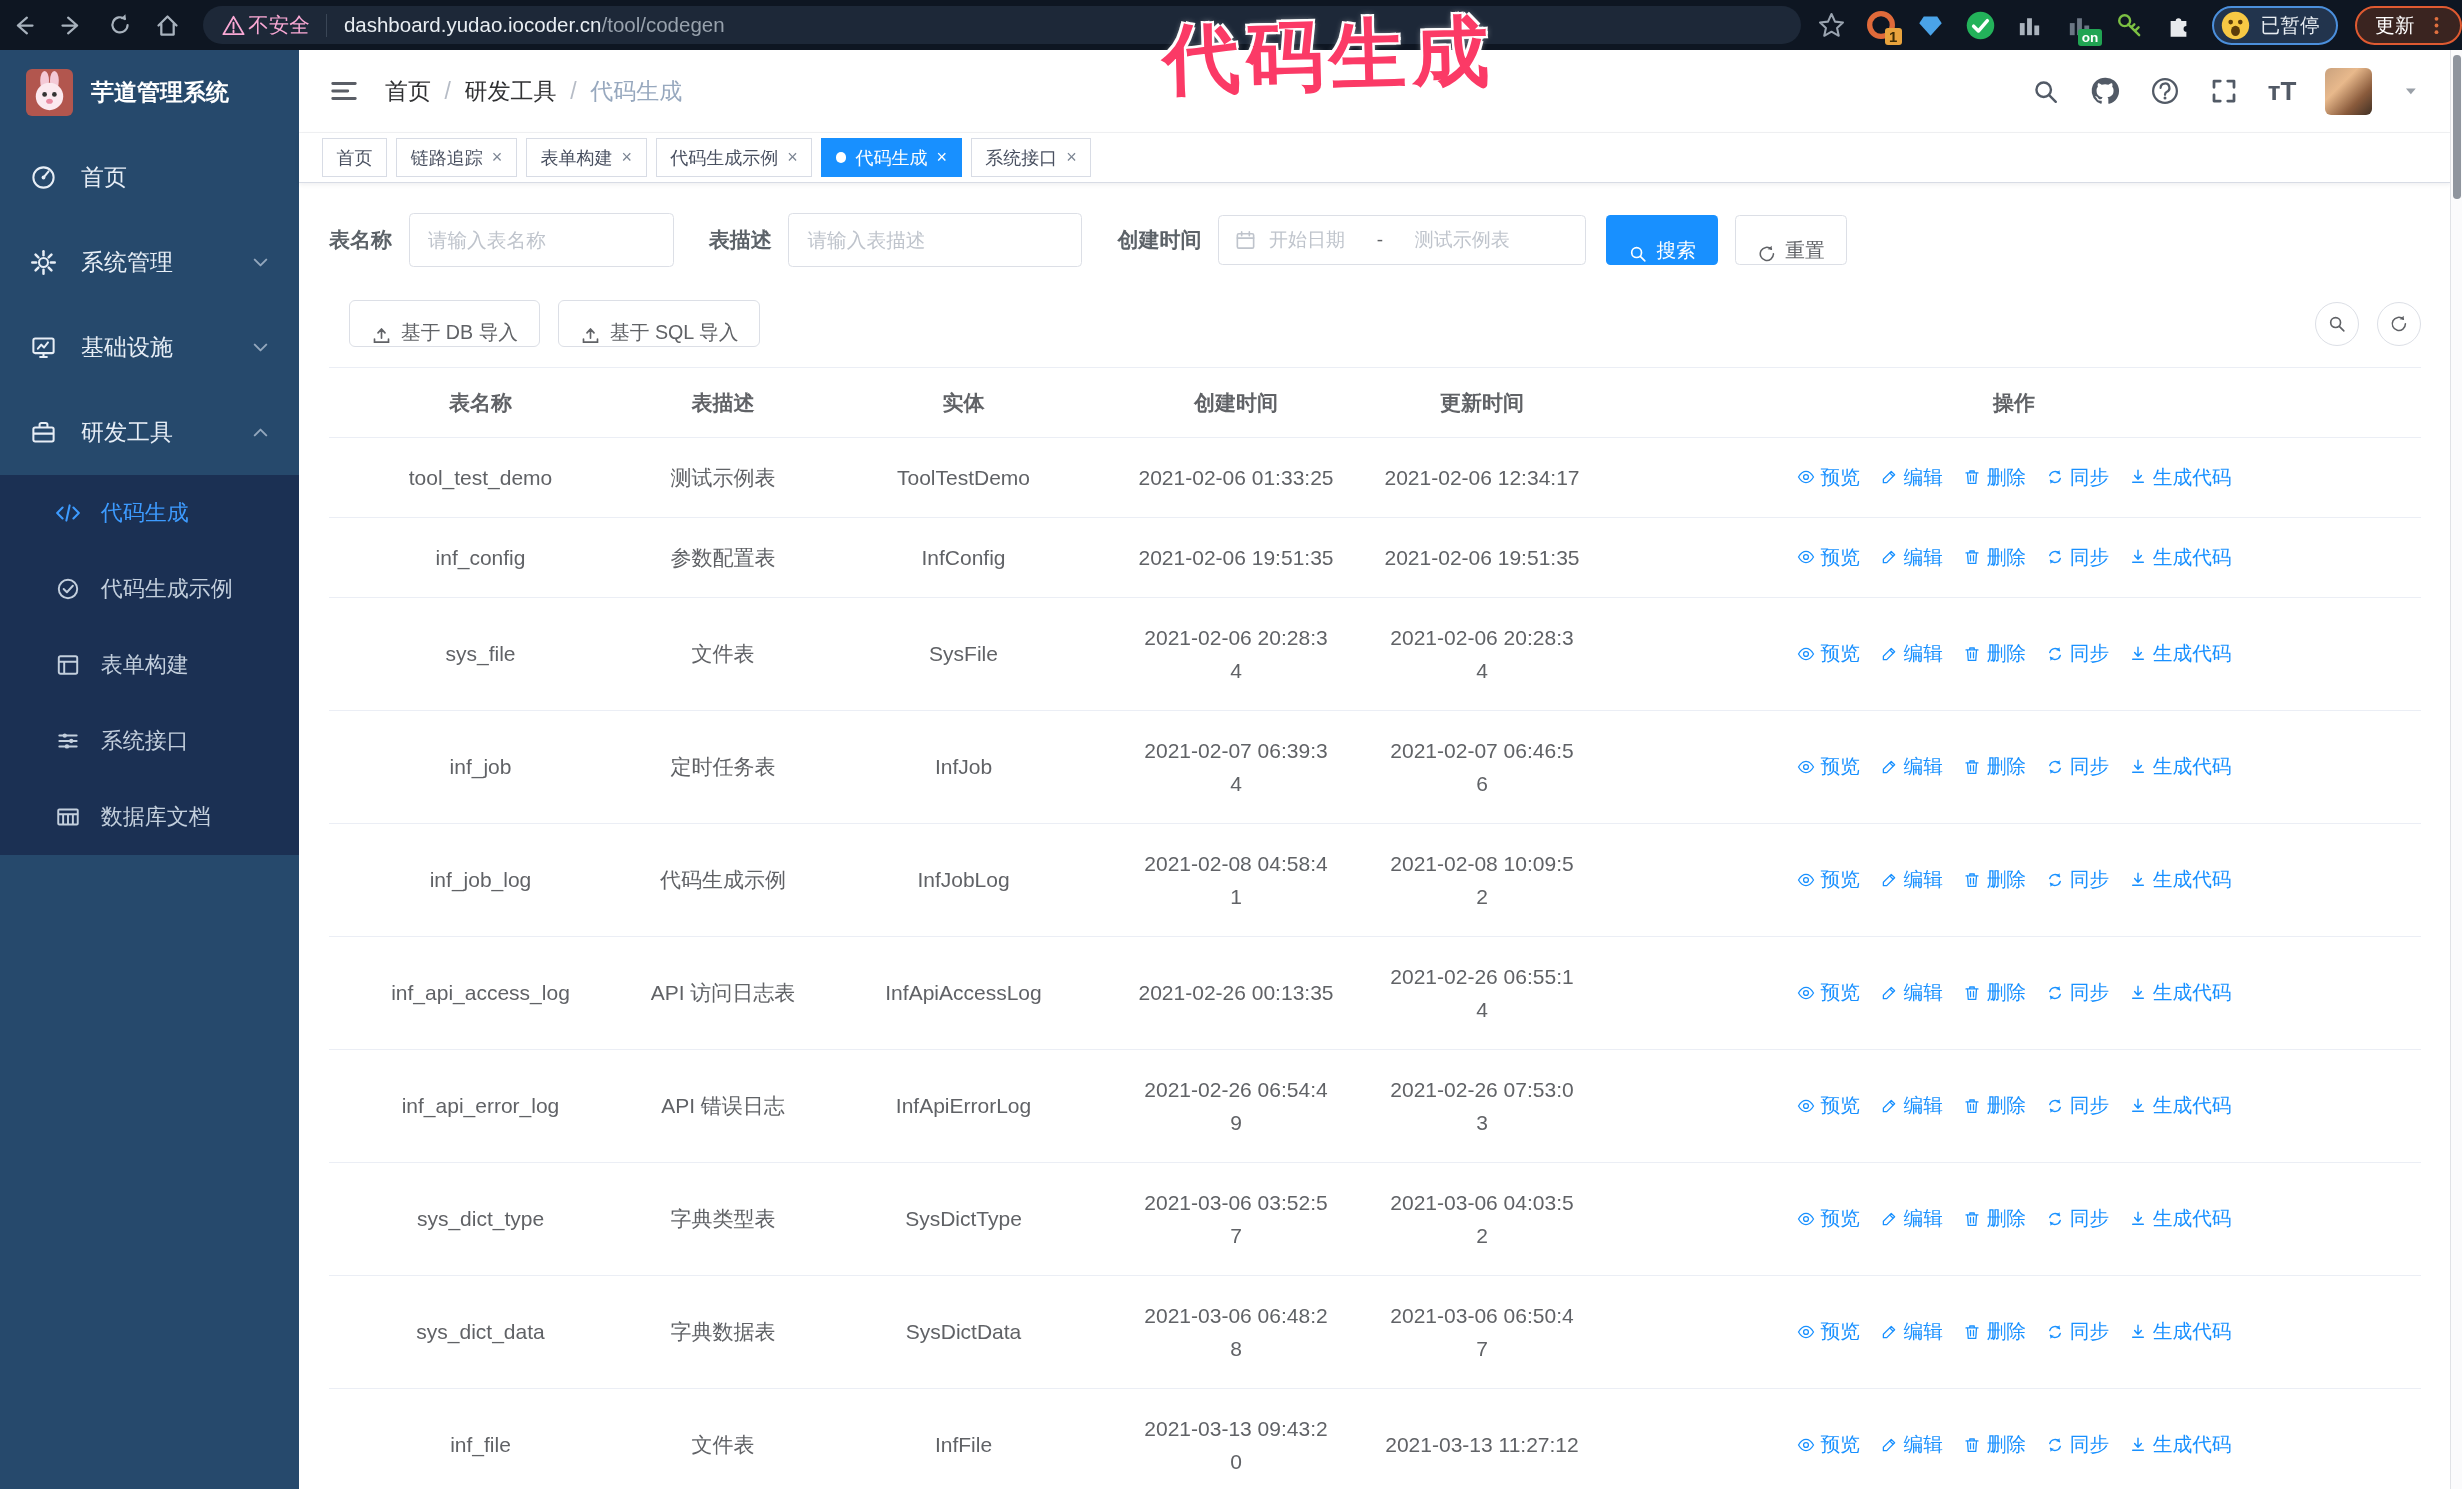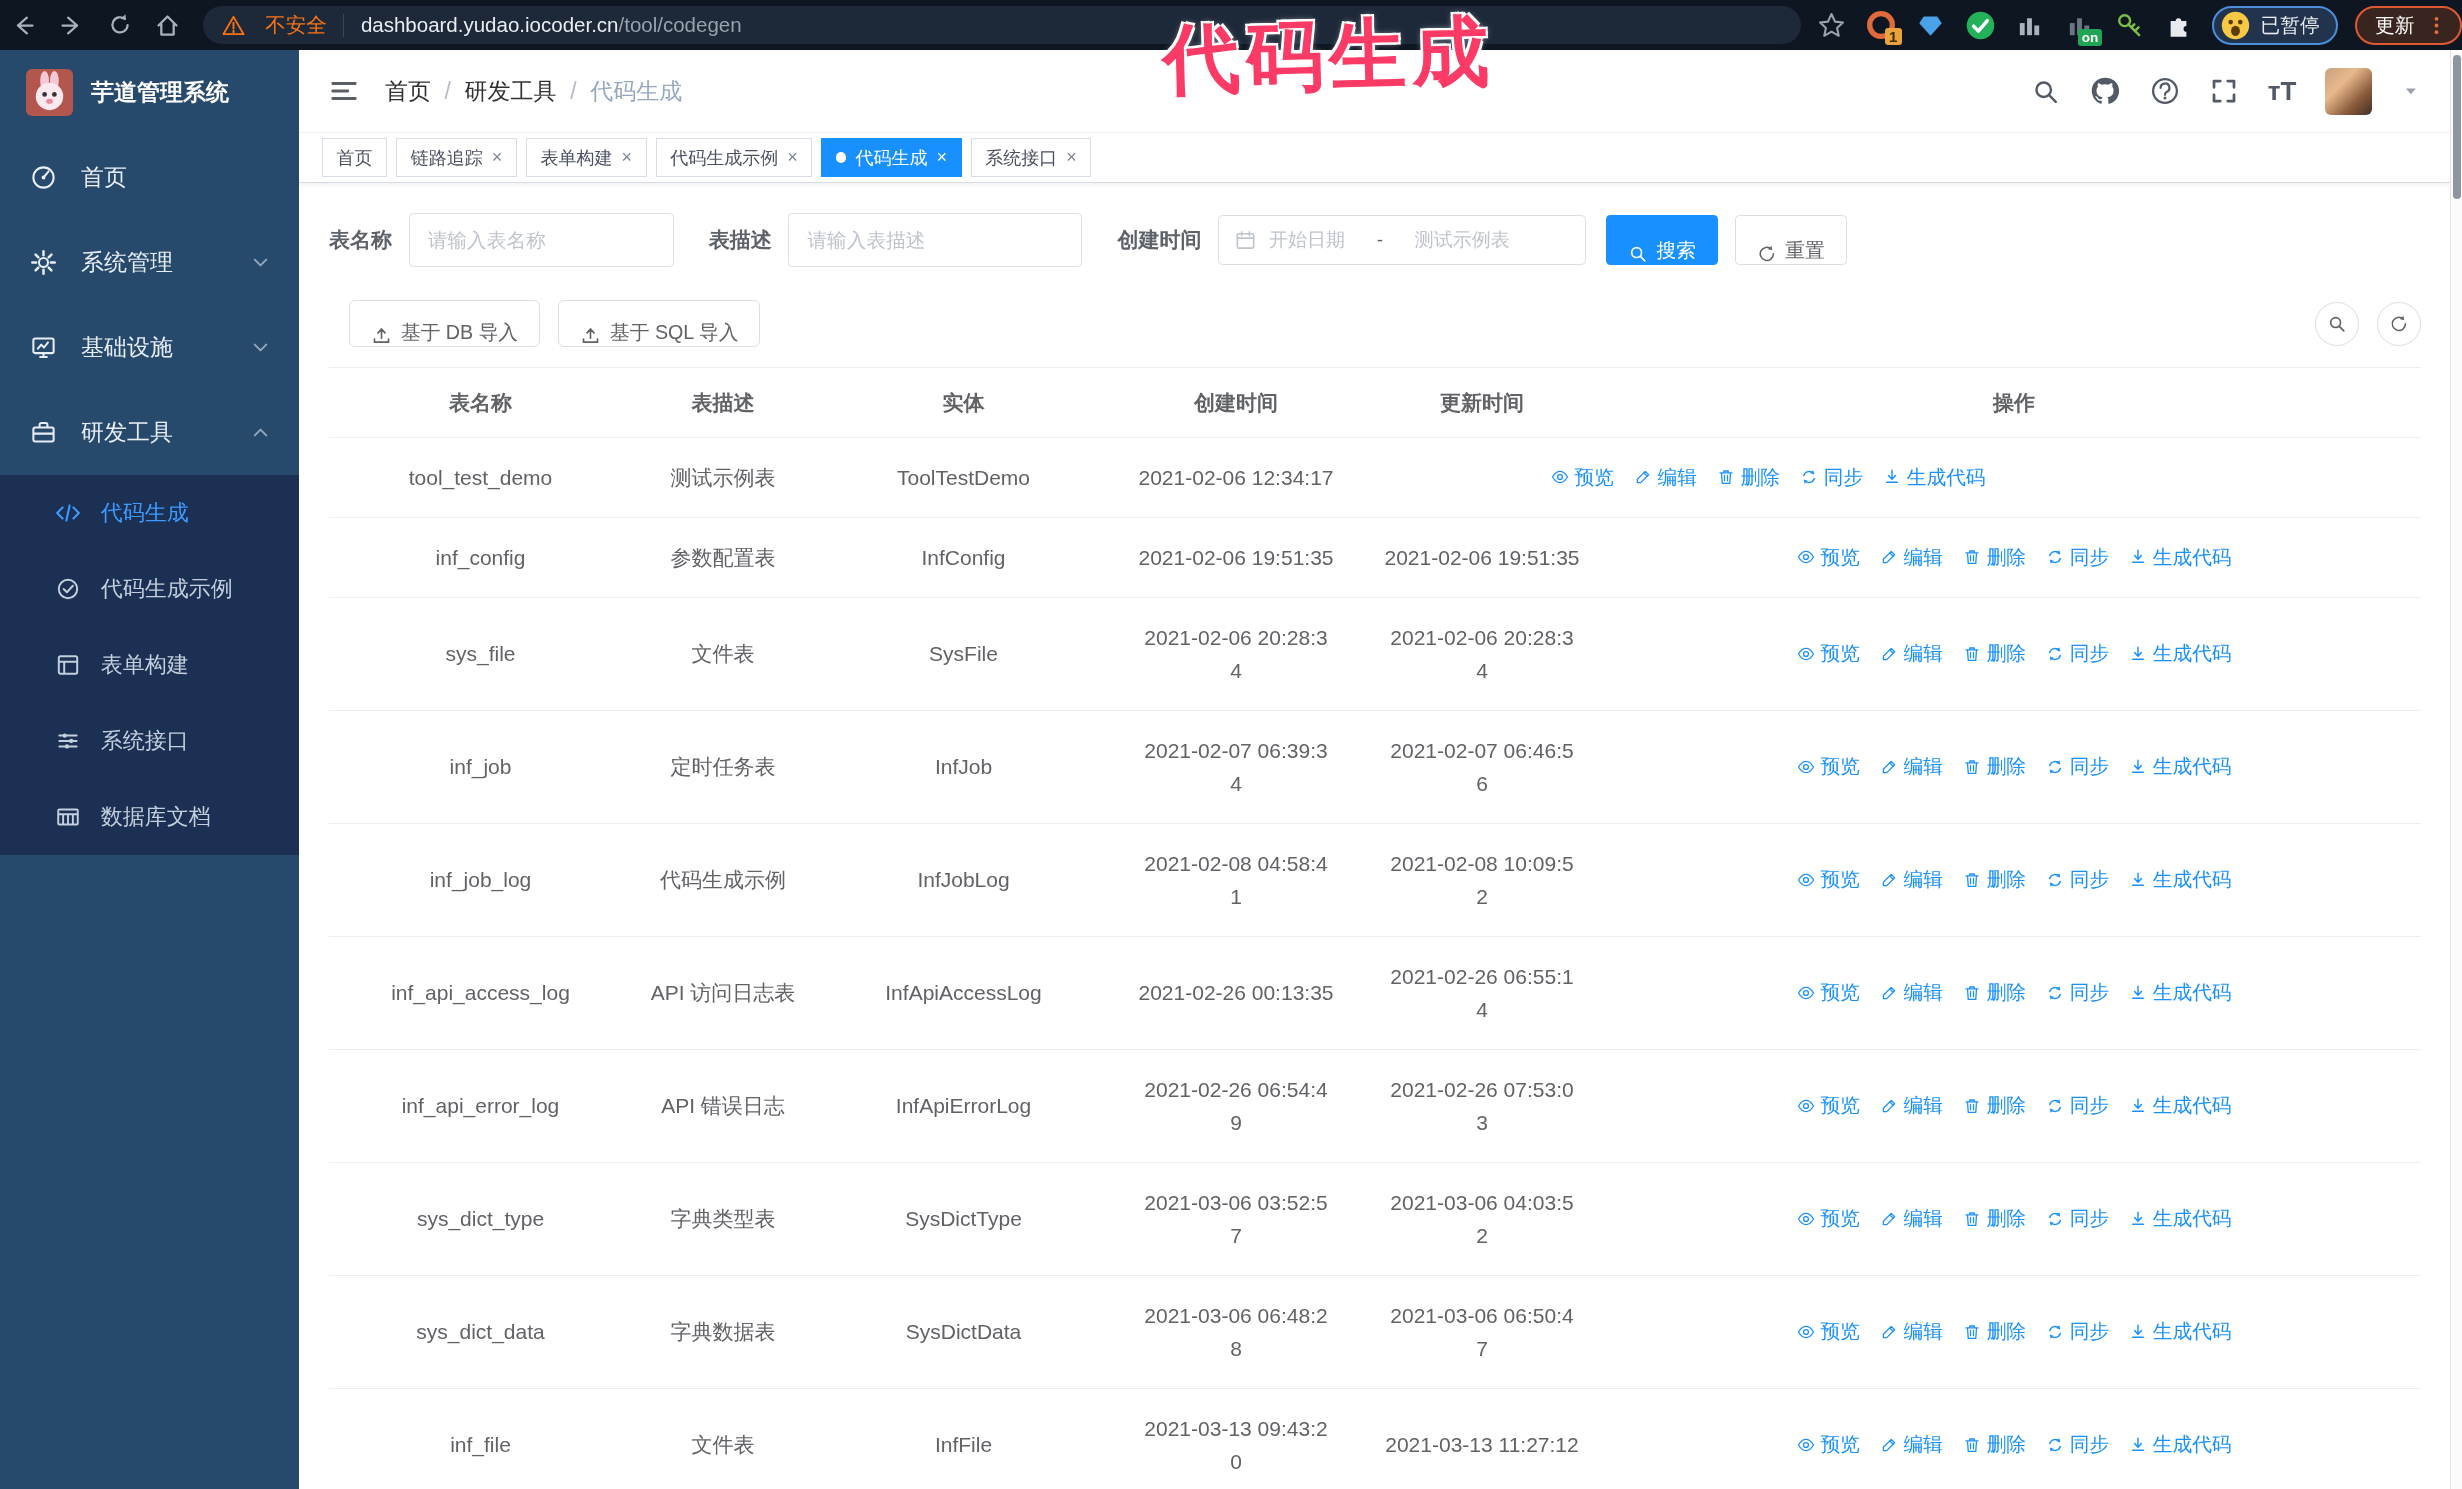--- a/index.html
+++ b/index.html
@@ -6,21 +6,21 @@
   html,body { width:2462px; height:1490px; overflow:hidden; background:#fff;
               font-family:"Liberation Sans","DejaVu Sans",sans-serif; }
   svg.ic { display:inline-block; vertical-align:middle; }
 
   
   .chrome { position:absolute; left:0; top:0; width:2462px; height:50px; background:#0e1622;
             display:flex; align-items:center; z-index:5; }
   .chrome .navbtn { width:48px; height:48px; display:flex; align-items:center; justify-content:center; color:#a8b2bd; }
   .urlpill { margin-left:10.6px; width:1599px; height:38px; border-radius:19px; background:#1d2838;
              display:flex; align-items:center; padding:0 19.7px; color:#dfe4ea; font-size:20.5px; }
-  .urlpill .sec { display:flex; align-items:center; gap:20px; color:#f97316; }
+  .urlpill .sec { display:flex; align-items:center; gap:3px; color:#f9a8d4; }
   .urlpill .sep { width:0.8px; height:23px; background:#3a4656; margin:0 16.7px; }
   .url-host { color:#e8edf2; }
   .url-path { color:#98a2ad; }
   .chrome-right { display:flex; align-items:center; margin-left:13.6px; gap:16.7px; }
   .extbtn { width:33px; height:33px; display:flex; align-items:center; justify-content:center; position:relative; }
   .badge1 { position:absolute; right:-4.5px; bottom:-3px; background:#e8a33d; color:#402e05; font-size:15px;
             padding:0 4.5px; border-radius:3px; font-weight:bold; }
   .badge-on { position:absolute; right:-6px; bottom:-4.5px; background:#21a453; color:#fff; font-size:13.6px;
               padding:0.8px 3.8px; border-radius:3px; font-weight:bold; }
   .profilepill { display:flex; align-items:center; gap:9px; height:39px; padding:0 16.7px 0 4.5px;
@@ -579,20 +579,21 @@
         <div class="cell c4">创建时间</div>
         <div class="cell c5">更新时间</div>
         <div class="cell cgap"></div>
         <div class="cell c6">操作</div>
       </div>
 
       <div class="trow body-row">
         <div class="cell c1">tool_test_demo</div>
         <div class="cell c2">测试示例表</div>
         <div class="cell c3">ToolTestDemo</div>
+        <div class="cell c4 datecell">2021-02-06 01:33:25</div>
         <div class="cell c5 datecell">2021-02-06 12:34:17</div>
         <div class="cell cgap"></div>
         <div class="cell c6 actions">
           <span class="alink">
               <svg class="ic" width="18" height="18" viewBox="0 0 24 24">
                 <use href="#i-eye"></use>
               </svg>
               <span>预览</span>
             </span>
           <span class="alink">

